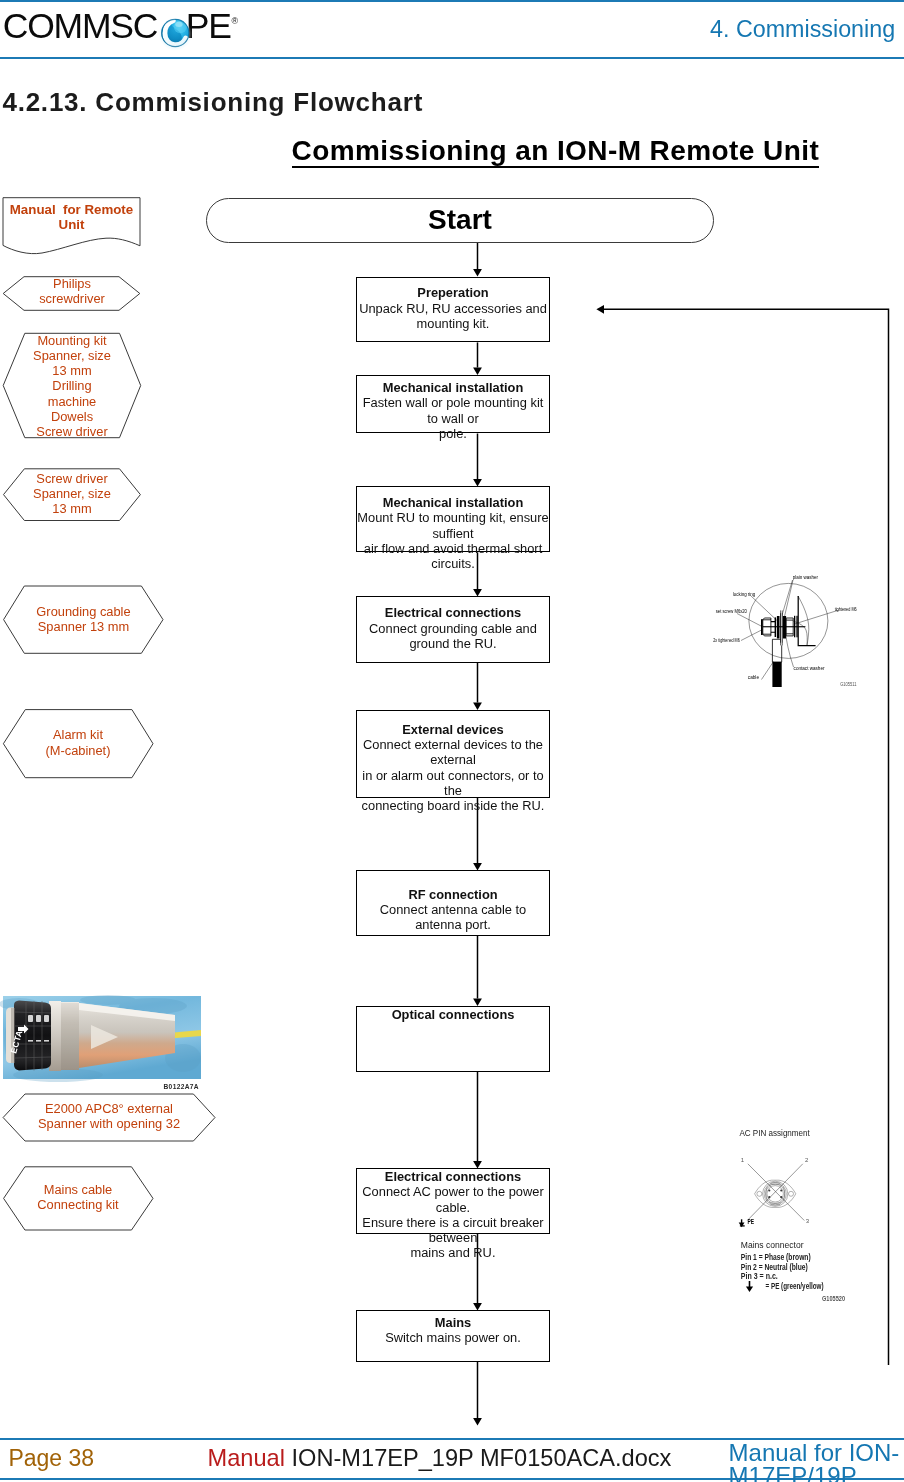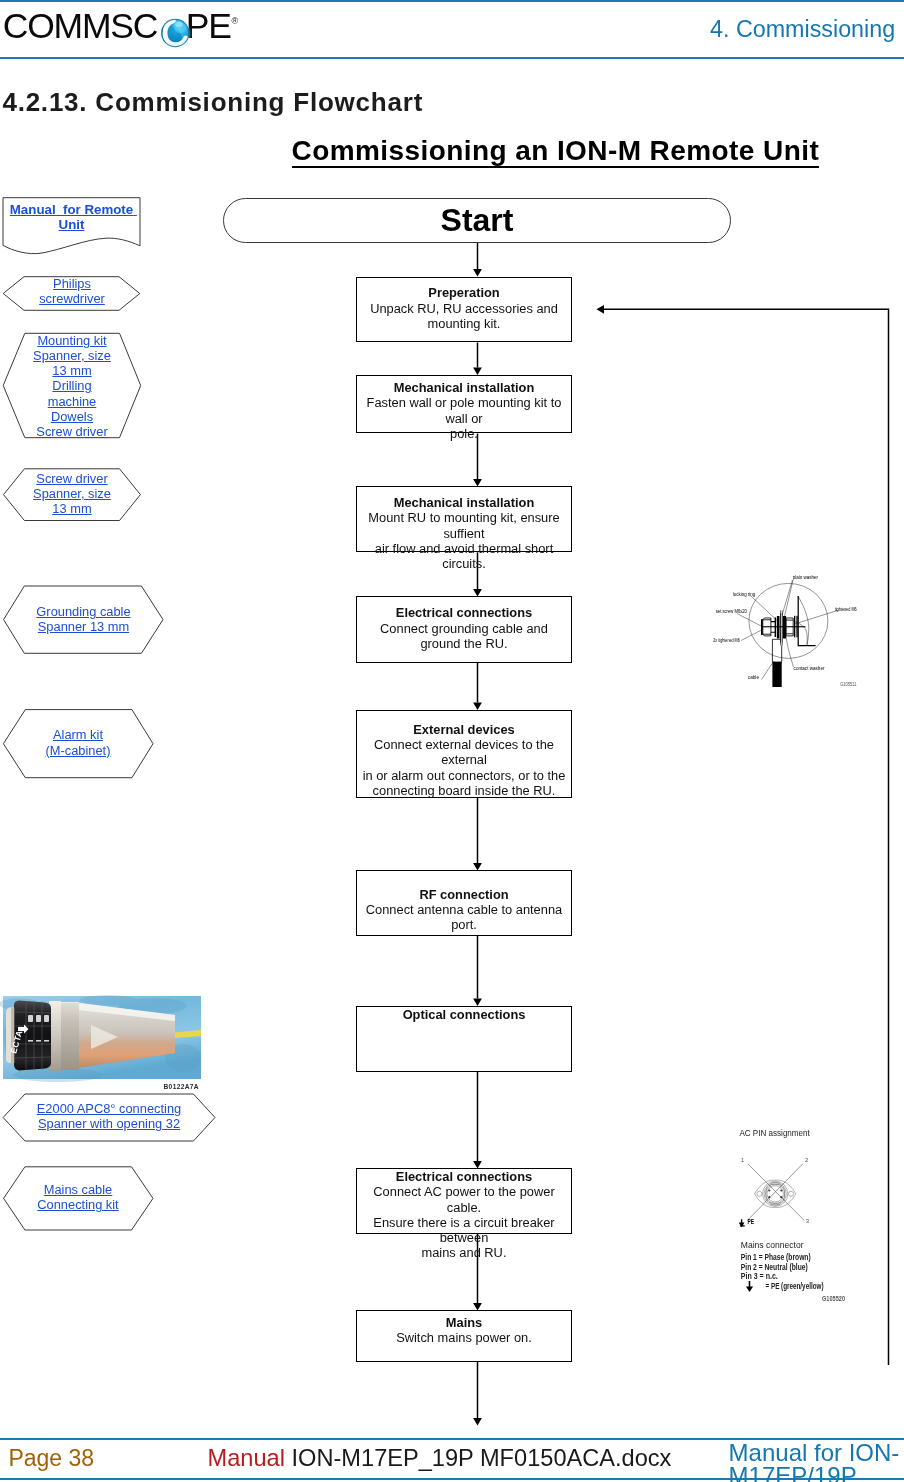--- a/index.html
+++ b/index.html
@@ -17,40 +17,40 @@
   #logo-globe{position:absolute;left:155.6px;top:10px;}
   #logo-reg{font-size:9px;vertical-align:super;position:relative;top:-8px;left:1px;color:#111;}
   #chapter{left:710px;top:14.8px;font-size:23.3px;line-height:28px;color:#1577b2;white-space:nowrap;}
 
   
   #title{left:2.4px;top:87px;font-size:26px;font-weight:bold;letter-spacing:0.78px;color:#1c1c1c;white-space:nowrap;line-height:30px;}
   #subtitle{left:291.5px;top:137px;font-size:28px;font-weight:bold;letter-spacing:0.42px;white-space:nowrap;line-height:28px;
       border-bottom:2.6px solid #000;padding-bottom:1.2px;}
 
   
-  .fbox{position:absolute;left:356px;width:216px;border:1.6px solid #000;box-sizing:border-box;text-align:center;
+  .fbox{position:absolute;left:356px;width:194px;border:1.6px solid #000;box-sizing:border-box;text-align:center;
         font-size:12.85px;line-height:15.3px;color:#111;}
   .fbox .hd{font-weight:bold;display:block;}
   .fbox .bd{display:block;}
 
   
-  #startbox{left:223px;top:198px;width:508px;height:45px;border:1px solid #3a3a3a;
-      border-radius:23px;box-sizing:border-box;text-align:center;font-size:32px;font-weight:bold;line-height:42.5px;}
+  #startbox{left:206px;top:198px;width:508px;height:45px;border:1px solid #3a3a3a;
+      border-radius:23px;box-sizing:border-box;text-align:center;font-size:28px;font-weight:bold;line-height:42.5px;}
 
   
   #ftr-rule-top{left:0;top:1438px;width:904px;height:1.6px;background:#1c7ab5;}
   #ftr-rule-bot{left:0;top:1478.4px;width:904px;height:1.6px;background:#1c7ab5;}
   #ftr-page{left:8.4px;top:1444.5px;font-size:23px;line-height:26px;color:#a16207;white-space:nowrap;}
   #ftr-doc{left:207.6px;top:1444.5px;font-size:23.6px;line-height:26px;white-space:nowrap;color:#1a1a1a;}
   #ftr-doc .lnk{color:#b91c1c;}
   #ftr-manual{left:728.6px;top:1440.5px;width:178px;font-size:24px;color:#1577b2;line-height:23.3px;text-align:left;}
 
   svg{display:block;overflow:visible;}
   .shp{fill:#fff;stroke:#3a3a3a;stroke-width:1;}
-  .tool-txt{font-size:12.85px;line-height:15.3px;text-align:center;color:#1d4ed8;text-decoration:underline;}
+  .tool-txt{font-size:12.85px;line-height:15.3px;text-align:center;color:#c2410c;}
 </style>
 </head>
 <body>
 
 <div class="page">
 
   <div class="abs" id="hdr-rule-top"></div>
   <div class="abs" id="hdr-rule-bot"></div>
   <div class="abs" id="logo">
     <span id="logo-a">COMMSC</span><span id="logo-globe-slot"></span><span id="logo-b">PE</span><span id="logo-reg">®</span>
@@ -237,21 +237,21 @@
     </div>
   <div class="abs tool-txt" style="left:4px;top:603.8px;width:159px;">
       <span style="display:block">Grounding cable</span>
       <span style="display:block">Spanner 13 mm</span>
     </div>
   <div class="abs tool-txt" style="left:3px;top:727.4px;width:150px;">
       <span style="display:block">Alarm kit</span>
       <span style="display:block">(M-cabinet)</span>
     </div>
   <div class="abs tool-txt" style="left:3px;top:1101.2px;width:212px;">
-      <span style="display:block">E2000 APC8° connecting</span>
+      <span style="display:block">E2000 APC8° external</span>
       <span style="display:block">Spanner with opening 32</span>
     </div>
   <div class="abs tool-txt" style="left:3px;top:1182.1px;width:150px;">
       <span style="display:block">Mains cable</span>
       <span style="display:block">Connecting kit</span>
     </div>
 
   <svg class="abs" id="photo" width="198" height="83" viewBox="0 0 198 83" style="left:3px;top:996px">
     <defs>
       <linearGradient id="bgg" x1="0" y1="0" x2="0.4" y2="1">

